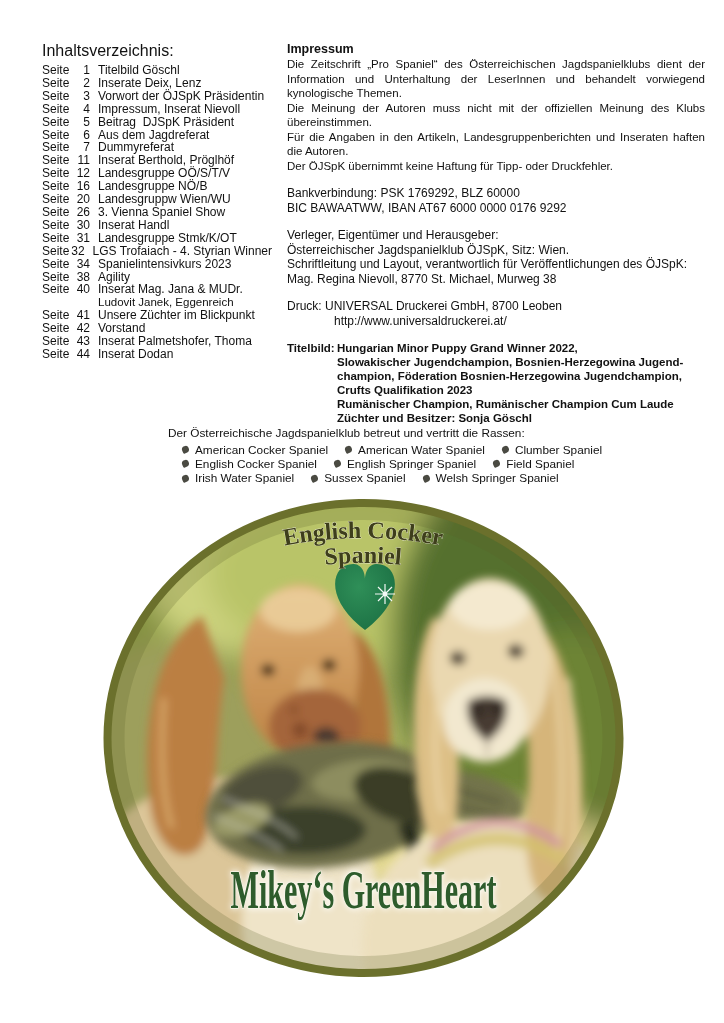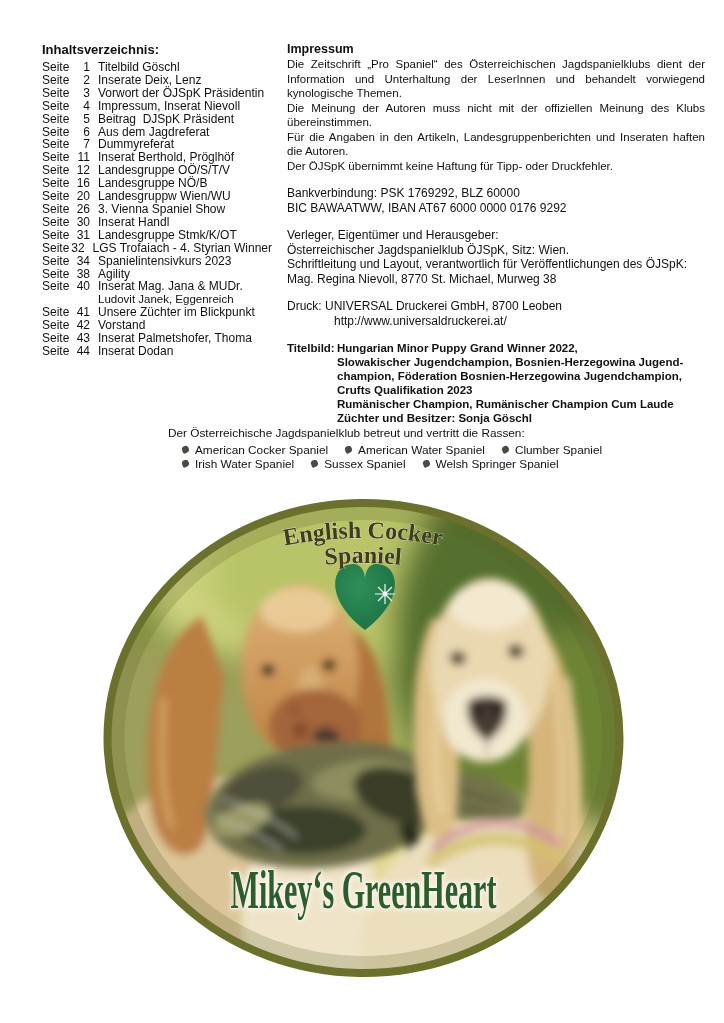--- a/index.html
+++ b/index.html
@@ -1,20 +1,20 @@
 <!DOCTYPE html>
 <html><head>
 <meta charset="utf-8">
 <style>
   html,body{margin:0;padding:0;background:#888;}
   .page{position:relative;width:724px;height:1023px;background:#ffffff;overflow:hidden;
         font-family:"Liberation Sans", sans-serif;color:#111;}
   
   .toc{position:absolute;left:42px;top:42px;width:230px;}
-  .toc-heading{font-size:13px;font-weight:bold;margin-bottom:4px;}
+  .toc-heading{font-size:16px;font-weight:normal;margin-bottom:4px;}
   .toc-line{display:flex;font-size:12px;line-height:12.9px;white-space:pre;}
   .toc-seite{width:32px;}
   .toc-num{width:16px;text-align:right;}
   .toc-title{margin-left:8px;white-space:pre;}
   .toc-cont{font-size:11.5px;line-height:12.9px;margin-left:56px;white-space:pre;}
   
   .imp{position:absolute;left:287px;top:42px;width:418px;}
   .imp-heading{font-size:12.5px;font-weight:bold;margin-bottom:1px;}
   .imp p{margin:0;font-size:11.5px;line-height:14.5px;text-align:justify;}
   .imp-block{margin-top:13px;}
@@ -226,20 +226,35 @@
           <span class="paw"></span>
           <span>American Cocker Spaniel</span>
         </span>
         <span class="breed-item">
           <span class="paw"></span>
           <span>American Water Spaniel</span>
         </span>
         <span class="breed-item">
           <span class="paw"></span>
           <span>Clumber Spaniel</span>
+        </span>
+      </div>
+    <div class="breed-row">
+
+    <span class="breed-item">
+          <span class="paw"></span>
+          <span>English Cocker Spaniel</span>
+        </span>
+        <span class="breed-item">
+          <span class="paw"></span>
+          <span>English Springer Spaniel</span>
+        </span>
+        <span class="breed-item">
+          <span class="paw"></span>
+          <span>Field Spaniel</span>
         </span>
       </div>
     <div class="breed-row">
 
     <span class="breed-item">
           <span class="paw"></span>
           <span>Irish Water Spaniel</span>
         </span>
         <span class="breed-item">
           <span class="paw"></span>

